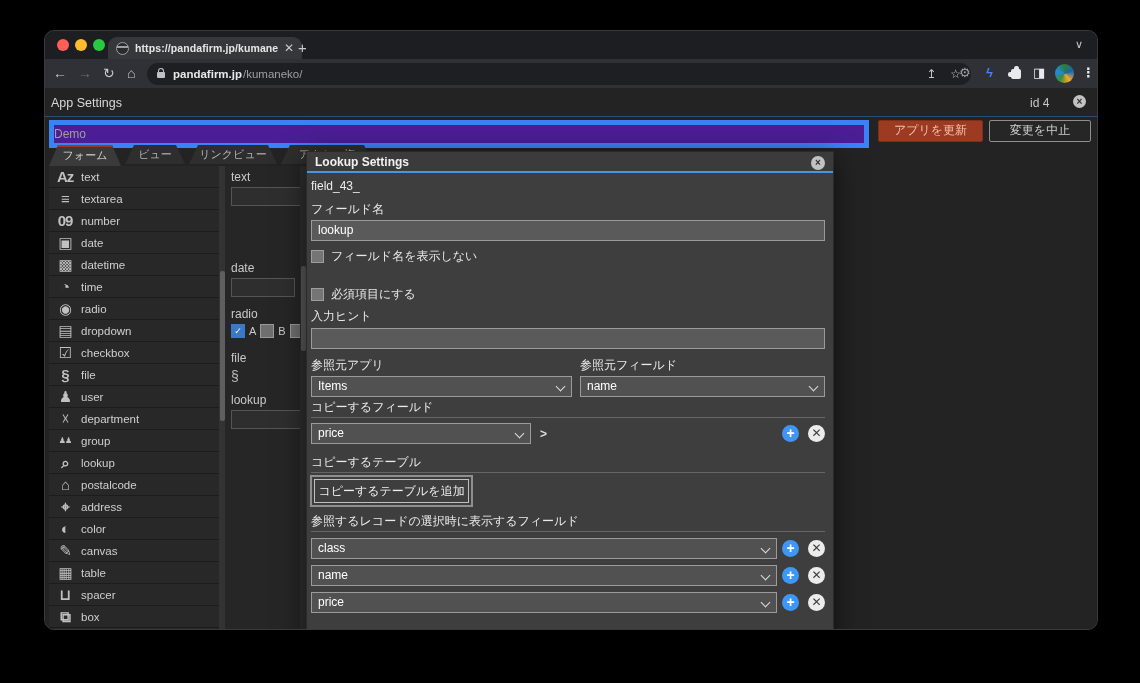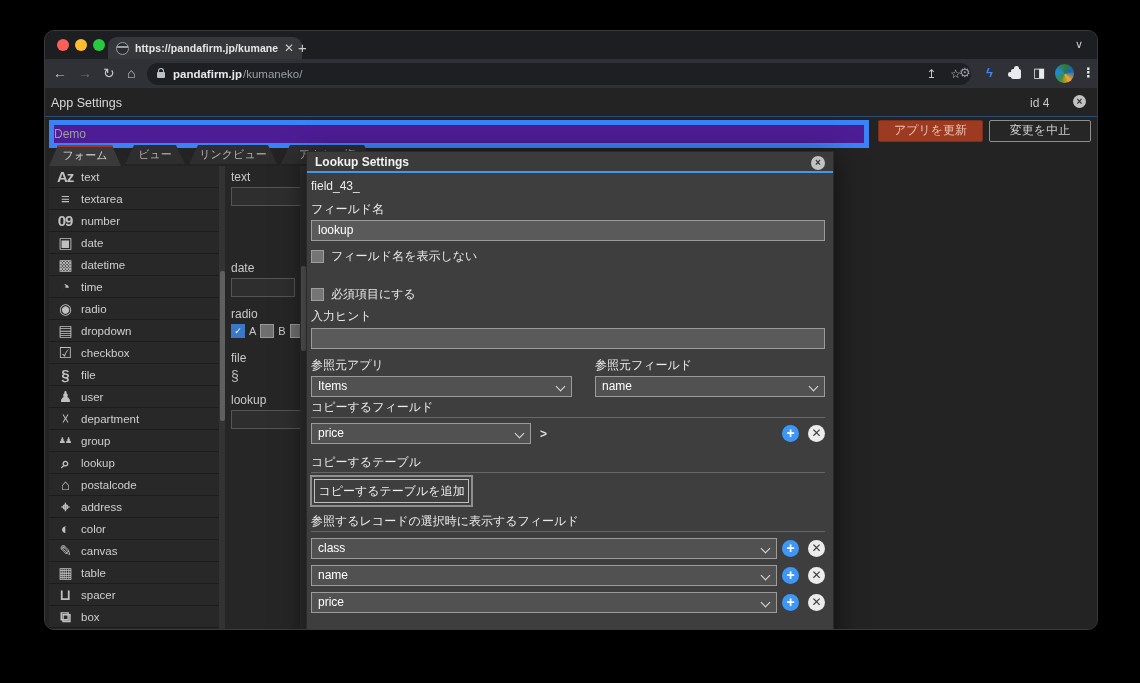--- a/index.html
+++ b/index.html
@@ -74,21 +74,21 @@
   .m-label{color:#eaeaea;font-size:12px;height:15px;line-height:15px;}
   .m-rule{border-bottom:1px solid #666;padding-bottom:2px;}
   .m-value{color:#ececec;font-size:12px;height:15px;line-height:15px;}
   .m-input{height:19px;background:#5a5a5a;border:1px solid #9b9b9b;color:#fff;font-size:12px;line-height:19px;padding-left:6px;}
   .m-cbrow{display:flex;align-items:center;color:#e8e8e8;font-size:12px;height:14px;}
   .m-cb{width:11px;height:11px;background:#757575;border:1px solid #9e9e9e;margin-right:7px;flex:none;}
   .m-sel{position:relative;height:19px;background:#515151;border:1px solid #9b9b9b;color:#fff;font-size:12px;
     line-height:19px;padding-left:6px;box-sizing:content-box;}
   .chev{position:absolute;right:7px;top:5.5px;width:6px;height:6px;border-right:1.7px solid #ddd;border-bottom:1.7px solid #ddd;
     transform:rotate(45deg);}
-  .twocol{display:grid;grid-template-columns:261px 1fr;column-gap:23px;}
+  .twocol{display:grid;grid-template-columns:261px 1fr;column-gap:8px;}
   .m-row{display:flex;align-items:center;}
   .circ{width:17px;height:17px;border-radius:50%;text-align:center;font-weight:bold;flex:none;}
   .circ.plus{background:#3e97f5;color:#fff;font-size:14px;line-height:16px;}
   .circ.del{background:#ececec;color:#3a3a3a;font-size:12px;line-height:16px;}
   .addbtn{width:155px;height:24px;background:#3e3e3e;border:1px solid #c0c0c0;outline:2px solid #8f8f8f;outline-offset:2px;
     color:#f0f0f0;font-size:12px;text-align:center;line-height:22px;box-sizing:border-box;margin-left:3px;}
   .arrowg{color:#ddd;font-size:12px;font-weight:bold;margin:0 7px 0 9px;}
 </style>
 </head>
 <body>

